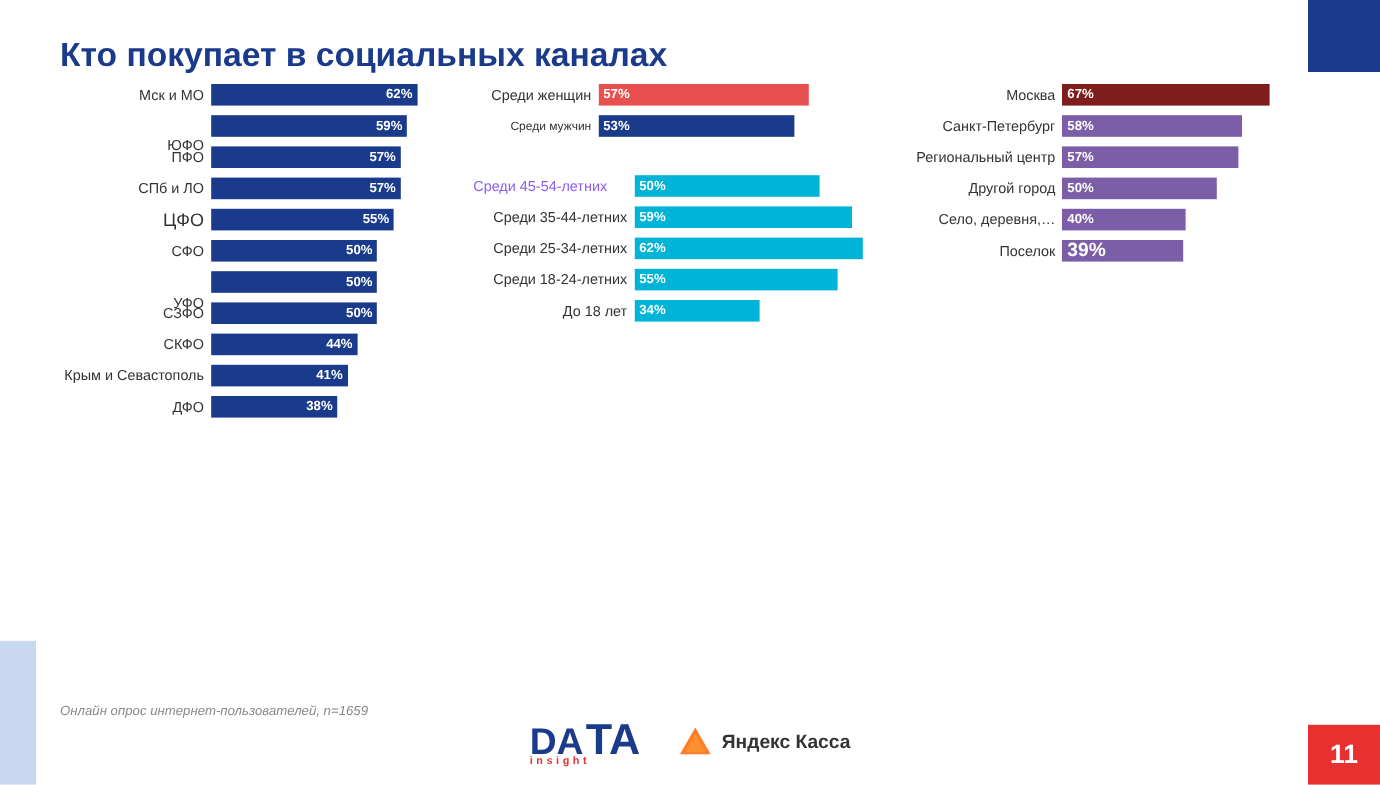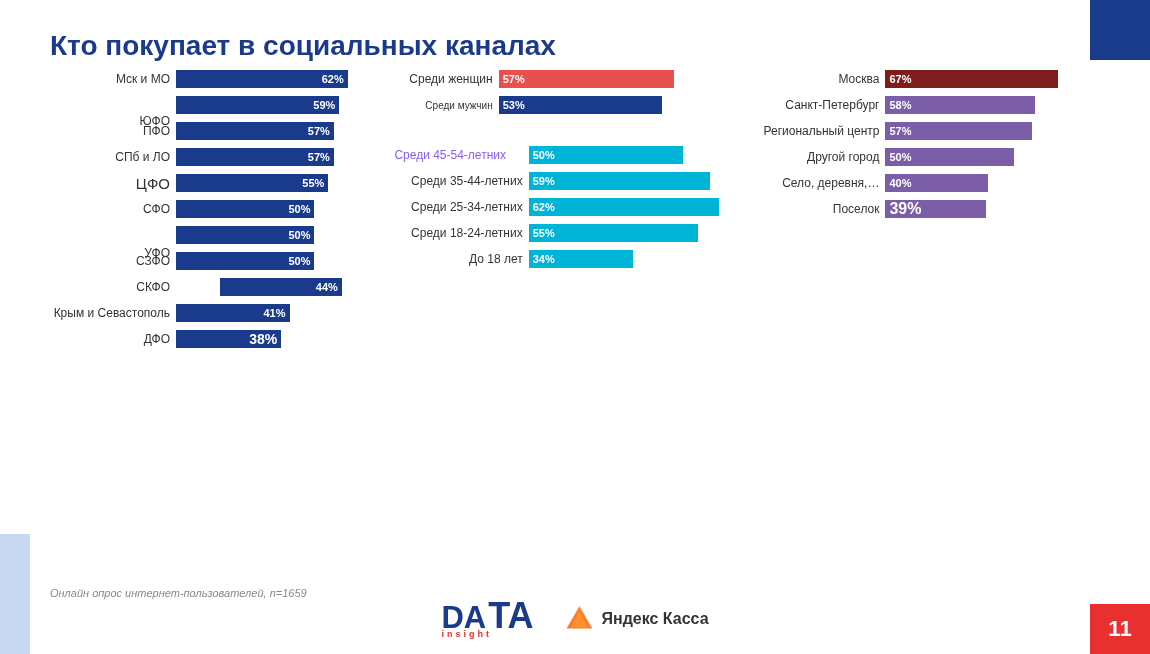--- a/index.html
+++ b/index.html
@@ -209,34 +209,34 @@
           </div>
         </div>
         <div class="bar-row">
           <span class="bar-label" style="width: 120px; font-size: 12px; color: rgb(51, 51, 51); text-align: right; white-space: nowrap;">СЗФО</span>
           <div class="bar-fill" style="width: 138.462px; height: 18px; background: rgb(26, 58, 140); display: flex; align-items: center; padding-right: 4px; padding-left: 4px;">
             <span class="bar-pct" style="font-size: 11px; font-weight: bold; color: rgb(255, 255, 255);">50%</span>
           </div>
         </div>
         <div class="bar-row">
           <span class="bar-label" style="width: 120px; font-size: 12px; color: rgb(51, 51, 51); text-align: right; white-space: nowrap;">СКФО</span>
-          <div class="bar-fill" style="width: 121.846px; height: 18px; background: rgb(26, 58, 140); display: flex; align-items: center; padding-right: 4px; padding-left: 4px; margin-left: 44px;">
+          <div class="bar-fill" style="width: 121.846px; height: 18px; background: rgb(26, 58, 140); display: flex; align-items: center; padding-right: 4px; padding-left: 4px;">
             <span class="bar-pct" style="font-size: 11px; font-weight: bold; color: rgb(255, 255, 255);">44%</span>
           </div>
         </div>
         <div class="bar-row">
           <span class="bar-label" style="width: 120px; font-size: 12px; color: rgb(51, 51, 51); text-align: right; white-space: nowrap;">Крым и Севастополь</span>
           <div class="bar-fill" style="width: 113.538px; height: 18px; background: rgb(26, 58, 140); display: flex; align-items: center; padding-right: 4px; padding-left: 4px;">
             <span class="bar-pct" style="font-size: 11px; font-weight: bold; color: rgb(255, 255, 255);">41%</span>
           </div>
         </div>
         <div class="bar-row">
           <span class="bar-label" style="width: 120px; font-size: 12px; color: rgb(51, 51, 51); text-align: right; white-space: nowrap;">ДФО</span>
           <div class="bar-fill" style="width: 105.231px; height: 18px; background: rgb(26, 58, 140); display: flex; align-items: center; padding-right: 4px; padding-left: 4px;">
-            <span class="bar-pct" style="font-size: 14px; font-weight: bold; color: rgb(255, 255, 255); text-align: center;">38%</span>
+            <span class="bar-pct" style="font-size: 11px; font-weight: bold; color: rgb(255, 255, 255); text-align: center;">38%</span>
           </div>
         </div>
       </div>
 
     <div class="chart-section" id="mid-chart-container">
     <div class="bar-row">
           <span class="bar-label" style="width: 115px; font-size: 12px; color: rgb(51, 51, 51); text-align: right; white-space: nowrap;">Среди женщин</span>
           <div style="width: 175.385px; height: 18px; background: rgb(232, 80, 80); display: flex; align-items: center; padding-left: 4px;">
             <span style="font-size: 11px; font-weight: bold; color: rgb(255, 255, 255);">57%</span>
           </div>

